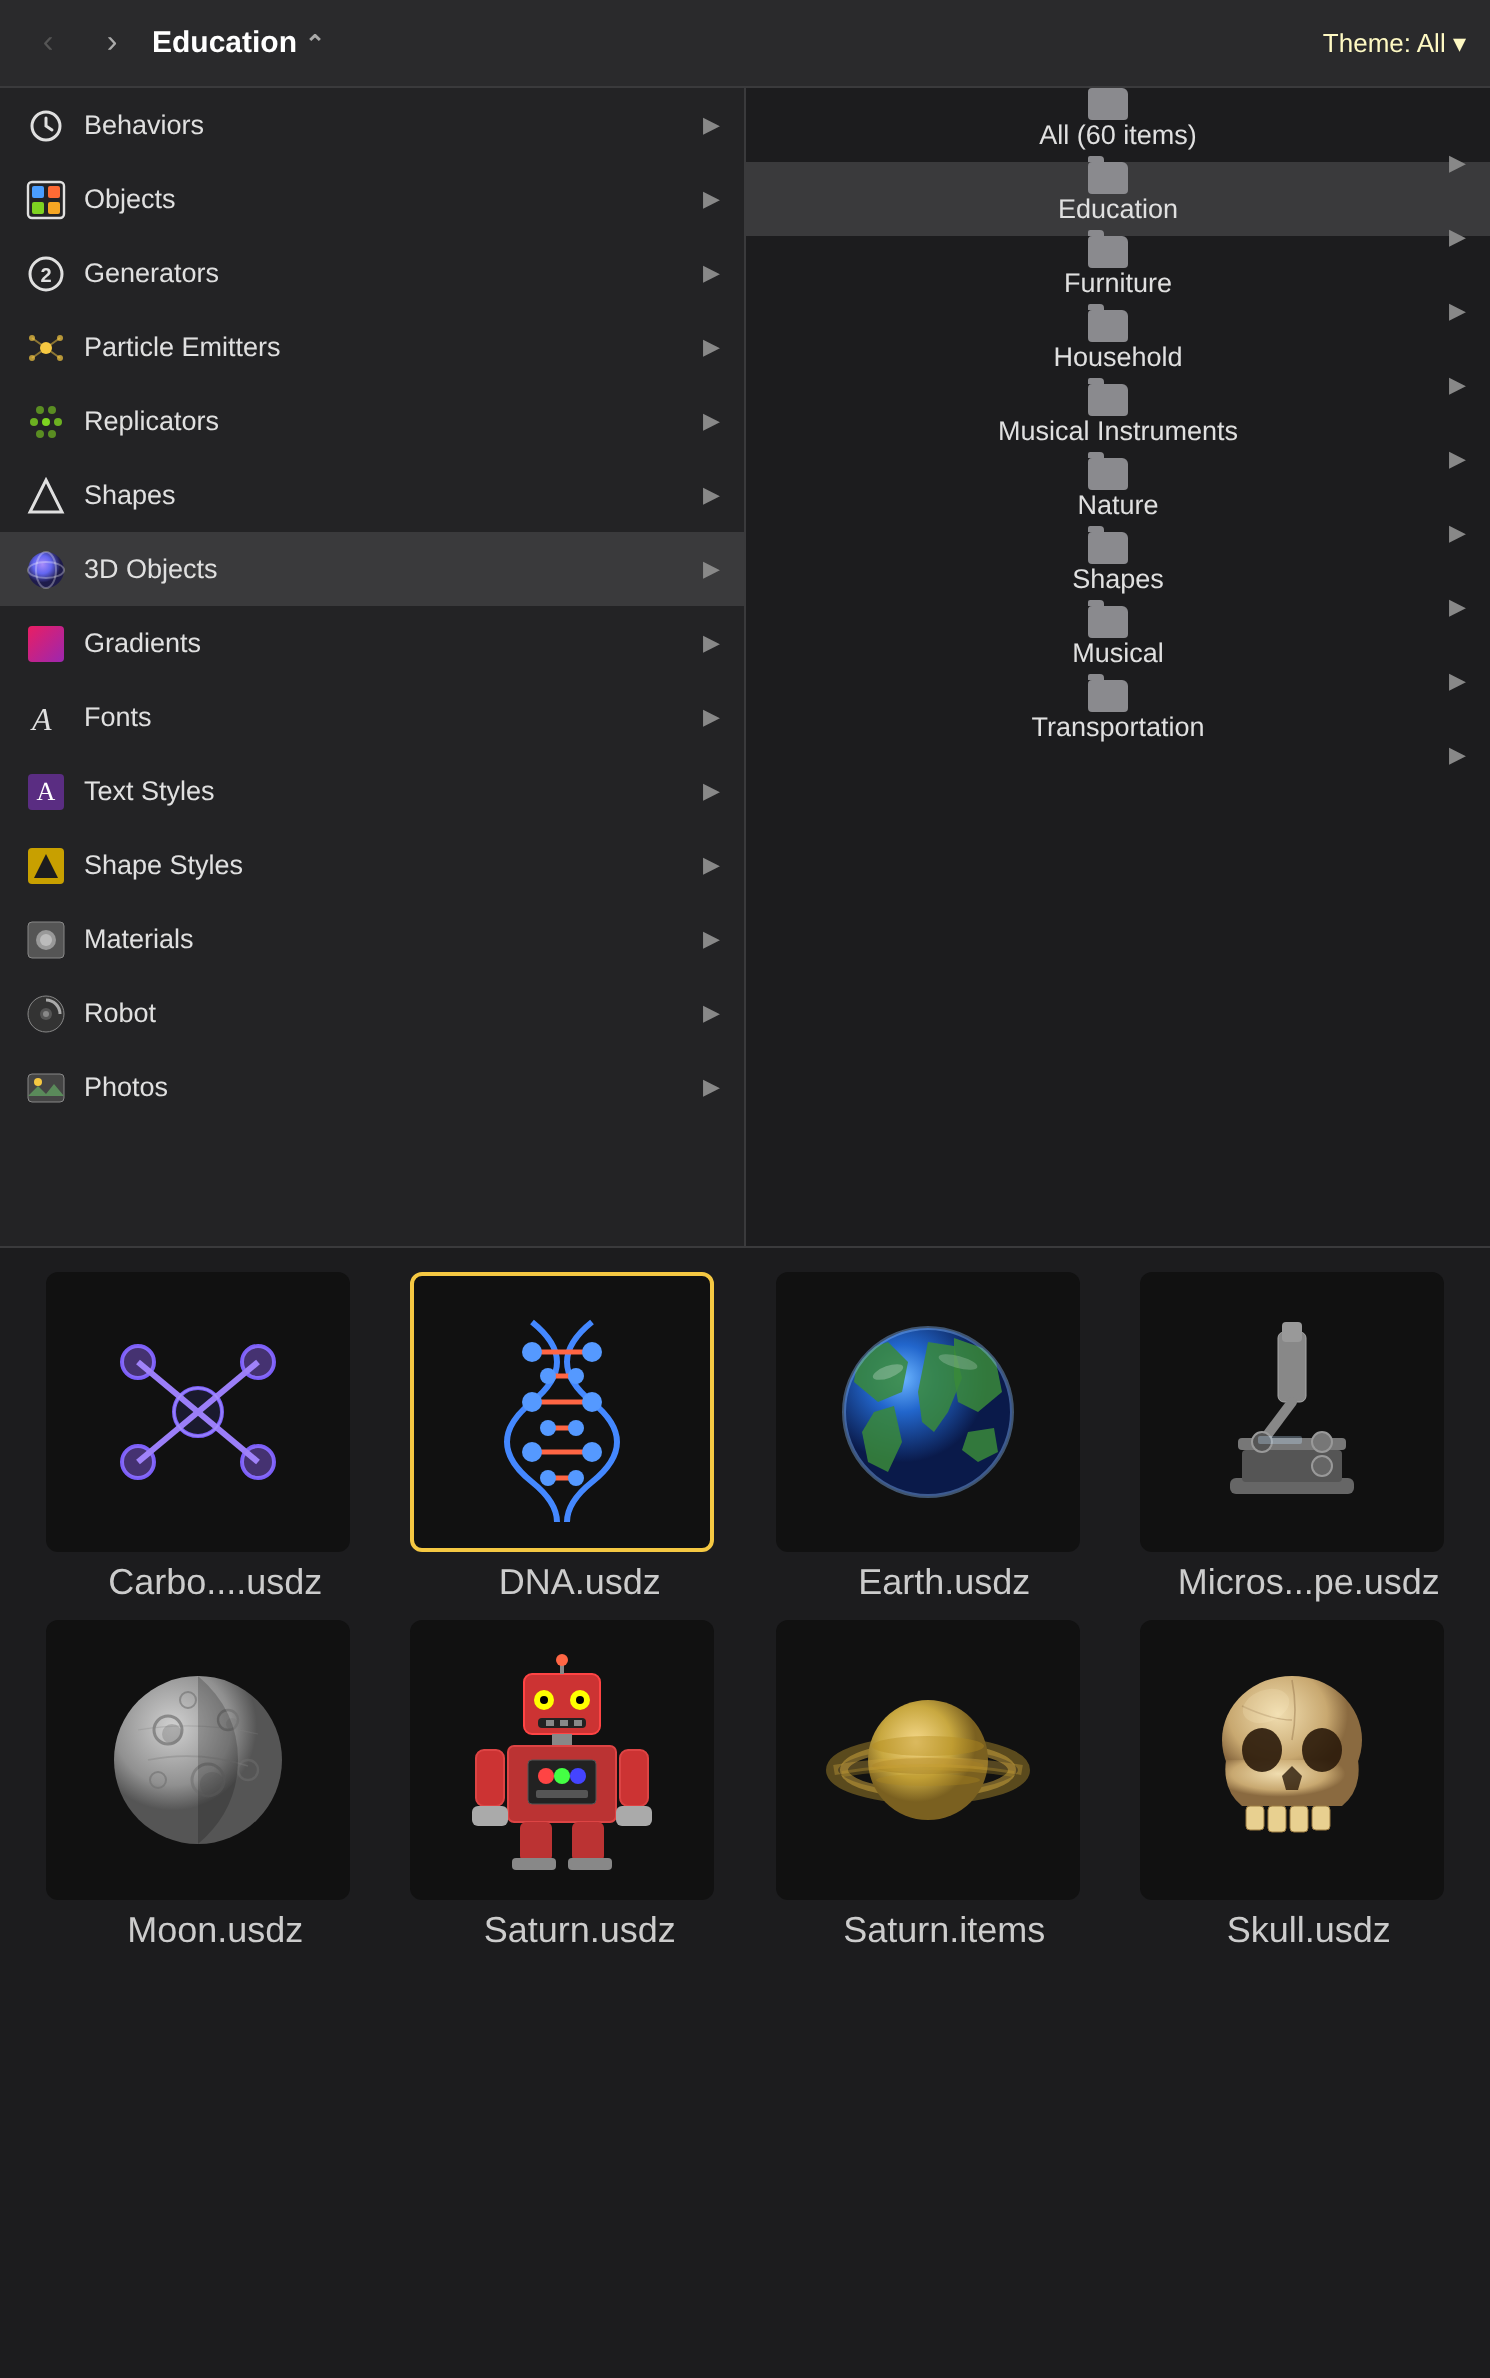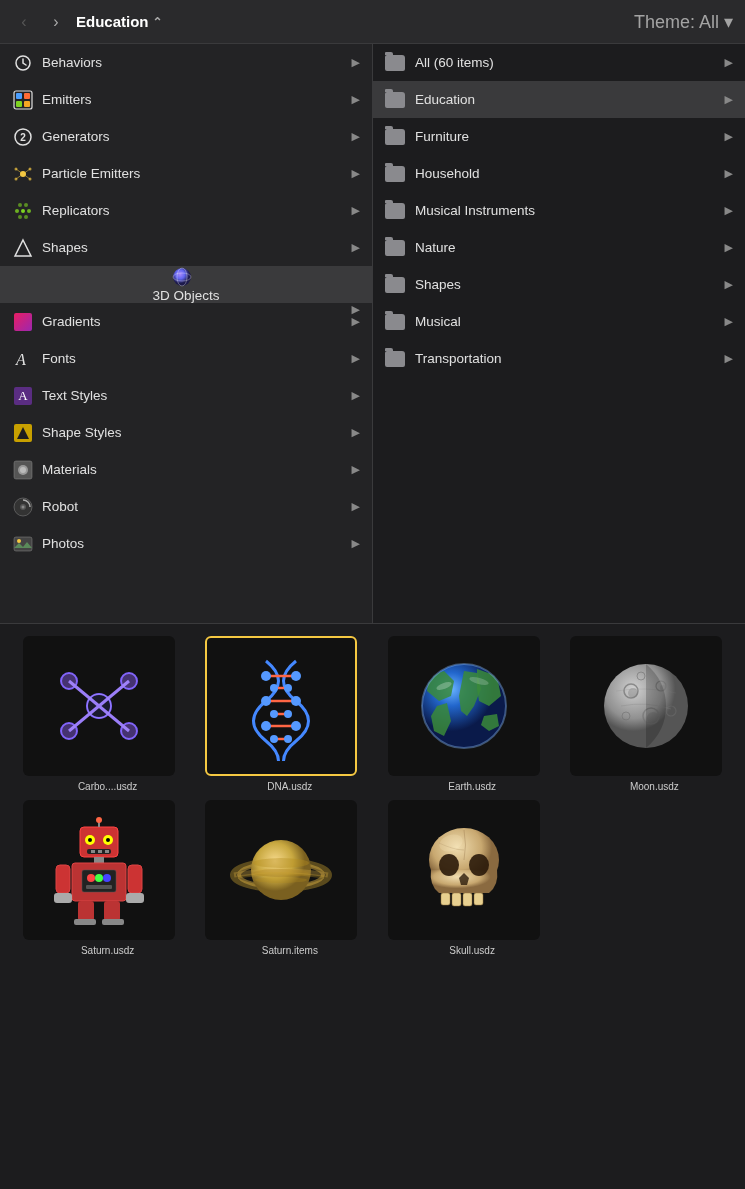--- a/index.html
+++ b/index.html
@@ -43,22 +43,22 @@
       font-size: 15px;
       font-weight: 600;
       color: #fff;
       cursor: pointer;
     }
     .top-bar-title .chevron {
       font-size: 12px;
       color: #aaa;
     }
     .top-bar-theme {
-      font-size: 18px;
-      color: #a3a3a3;
+      font-size: 13px;
+      color: #fef9c3;
       cursor: pointer;
     }
 
     
     .browser-panel {
       display: flex;
       height: 580px;
       border-bottom: 1px solid #3a3a3c;
     }
 
@@ -72,21 +72,21 @@
     .sidebar-item {
       display: flex;
       align-items: center;
       height: 37px;
       padding: 0 12px;
       cursor: pointer;
       font-size: 13.5px;
       color: #e0e0e0;
       position: relative;
     }
-    .sidebar-item.active { background: #3a3a3c; flex-direction: column; }
+    .sidebar-item.active { background: #3a3a3c; }
     .sidebar-item .icon {
       width: 22px;
       height: 22px;
       margin-right: 8px;
       display: flex;
       align-items: center;
       justify-content: center;
       font-size: 16px;
       flex-shrink: 0;
     }
@@ -103,20 +103,21 @@
       overflow-y: auto;
     }
     .right-item {
       display: flex;
       align-items: center;
       height: 37px;
       padding: 0 12px;
       cursor: pointer;
       font-size: 13.5px;
       color: #e0e0e0;
+      flex-direction: column;
     }
     .right-item.active { background: #3a3a3c; }
     .right-item .folder-icon {
       width: 20px;
       height: 16px;
       background: #8a8a8e;
       border-radius: 2px 3px 2px 2px;
       margin-right: 10px;
       flex-shrink: 0;
       position: relative;
@@ -160,21 +161,21 @@
       display: flex;
       align-items: center;
       justify-content: center;
       overflow: hidden;
       position: relative;
     }
     .thumb-img.selected {
       border-color: #f5c842;
     }
     .thumb-label {
-      font-size: 10px;
+      font-size: 18px;
       color: #ccc;
       margin-top: 5px;
       text-align: center;
       max-width: 152px;
       overflow: hidden;
       text-overflow: ellipsis;
       white-space: nowrap;
       margin-left: 17px;
     }
 
@@ -219,21 +220,21 @@
     <div class="sidebar-item">
       <span class="icon">
         <svg width="20" height="20" viewBox="0 0 20 20">
           <rect x="1" y="1" width="18" height="18" rx="2" fill="none" stroke="#e0e0e0" stroke-width="1.2"></rect>
           <rect x="3" y="3" width="6" height="6" rx="1" fill="#4a9eff"></rect>
           <rect x="11" y="3" width="6" height="6" rx="1" fill="#ff6b35"></rect>
           <rect x="3" y="11" width="6" height="6" rx="1" fill="#7ed321"></rect>
           <rect x="11" y="11" width="6" height="6" rx="1" fill="#f5a623"></rect>
         </svg>
       </span>
-      <span>Emitters</span>
+      <span>Objects</span>
       <span class="arrow">▶</span>
     </div>
 
     <div class="sidebar-item">
       <span class="icon">
         <svg width="20" height="20" viewBox="0 0 20 20">
           <circle cx="10" cy="10" r="8" fill="none" stroke="#e0e0e0" stroke-width="1.5"></circle>
           <text x="10" y="14" text-anchor="middle" fill="#e0e0e0" font-size="10" font-weight="bold">2</text>
         </svg>
       </span>
@@ -543,20 +544,46 @@
           <ellipse cx="35" cy="35" rx="8" ry="3" fill="white" opacity="0.25" transform="rotate(-20,35,35)"></ellipse>
           <ellipse cx="70" cy="30" rx="10" ry="3" fill="white" opacity="0.2" transform="rotate(15,70,30)"></ellipse>
         </g>
 
         <circle cx="55" cy="55" r="42" fill="none" stroke="#88bbff" stroke-width="2" opacity="0.4"></circle>
       </svg>
     </div>
     <span class="thumb-label">Earth.usdz</span>
   </div>
 
+  <div class="thumb-item">
+    <div class="thumb-img">
+      <svg width="110" height="110" viewBox="0 0 110 110">
+        <rect width="110" height="110" fill="#111"></rect>
+
+        <rect x="48" y="15" width="14" height="35" rx="3" fill="#888" stroke="#aaa" stroke-width="0.5"></rect>
+
+        <rect x="50" y="10" width="10" height="10" rx="2" fill="#999"></rect>
+
+        <path d="M55 50 L40 70" stroke="#888" stroke-width="5" stroke-linecap="round"></path>
+
+        <rect x="28" y="68" width="54" height="6" rx="2" fill="#777"></rect>
+
+        <rect x="24" y="88" width="62" height="8" rx="3" fill="#666"></rect>
+        <rect x="30" y="74" width="50" height="16" rx="2" fill="#555"></rect>
+
+        <circle cx="40" cy="70" r="5" fill="#555" stroke="#999" stroke-width="1"></circle>
+
+        <circle cx="70" cy="70" r="5" fill="#777" stroke="#999" stroke-width="1"></circle>
+        <circle cx="70" cy="82" r="5" fill="#666" stroke="#999" stroke-width="1"></circle>
+
+        <rect x="38" y="67" width="22" height="4" rx="1" fill="rgba(200,230,255,0.3)"></rect>
+      </svg>
+    </div>
+    <span class="thumb-label">Micros...pe.usdz</span>
+  </div>
 
   <div class="thumb-item">
     <div class="thumb-img">
       <svg width="110" height="110" viewBox="0 0 110 110">
         <rect width="110" height="110" fill="#111"></rect>
         <defs>
           <radialGradient id="moonGrad" cx="35%" cy="30%">
             <stop offset="0%" stop-color="#d0d0d0"></stop>
             <stop offset="70%" stop-color="#909090"></stop>
             <stop offset="100%" stop-color="#555"></stop>

